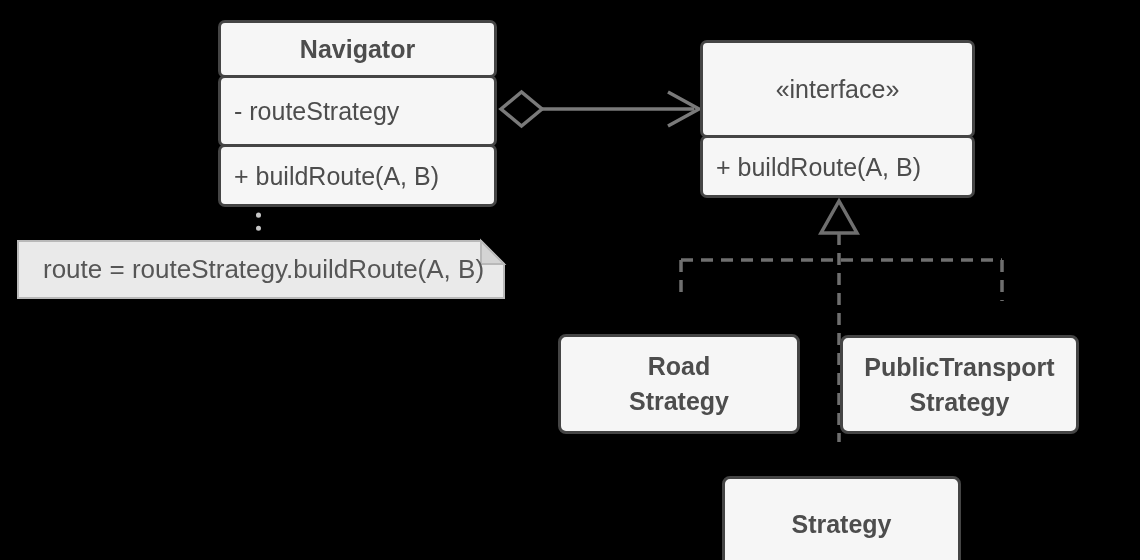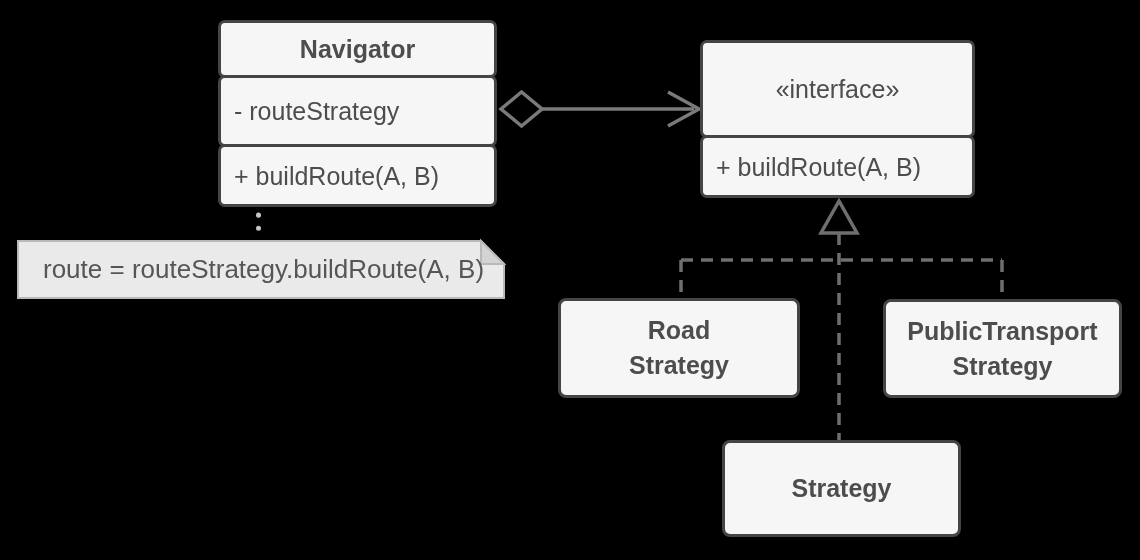--- a/index.html
+++ b/index.html
@@ -28,21 +28,21 @@
     display:flex; align-items:center; font-size:25px; line-height:1.2;
   }
   .compartment + .compartment{margin-top:-3px;}
   .compartment.title{justify-content:center;flex-direction:column;text-align:center;}
   .compartment.member{padding-left:13px;}
   .bold{font-weight:bold;}
   .stereotype{font-weight:normal;}
   .single{box-sizing:border-box;width:100%;height:100%;background:var(--box-fill);
     border:3px solid var(--box-border);border-radius:8px;
     display:flex;flex-direction:column;justify-content:center;align-items:center;
-    font-size:25px;font-weight:bold;line-height:35px;text-align:center;}
+    font-size:25px;font-weight:bold;line-height:35px;text-align:center;margin-top:36px;}
   .note-text{
     position:absolute; left:18px; top:241px; width:486px; height:57px; z-index:2;
     display:flex; align-items:center; padding-left:17px; box-sizing:border-box;
     font-size:26px; color:var(--note-text);margin-left:8px;
   }
 </style>
 </head>
 <body>
 
 <div class="canvas">
@@ -84,21 +84,21 @@
     <div class="compartment member" style="height:63px;">+ buildRoute(A, B)</div>
   </div>
 
   <div class="uml-class" style="left:558px;top:298px;width:242px;height:100px;">
     <div class="single">
       <span>Road</span>
       <span>Strategy</span>
     </div>
   </div>
 
-  <div class="uml-class" style="left:883px;top:299px;width:239px;height:99px;">
+  <div class="uml-class" style="left:840px;top:299px;width:239px;height:99px;">
     <div class="single">
       <span>PublicTransport</span>
       <span>Strategy</span>
     </div>
   </div>
 
   <div class="uml-class" style="left:722px;top:440px;width:239px;height:97px;">
     <div class="single">
       <span>Strategy</span>
     </div>

